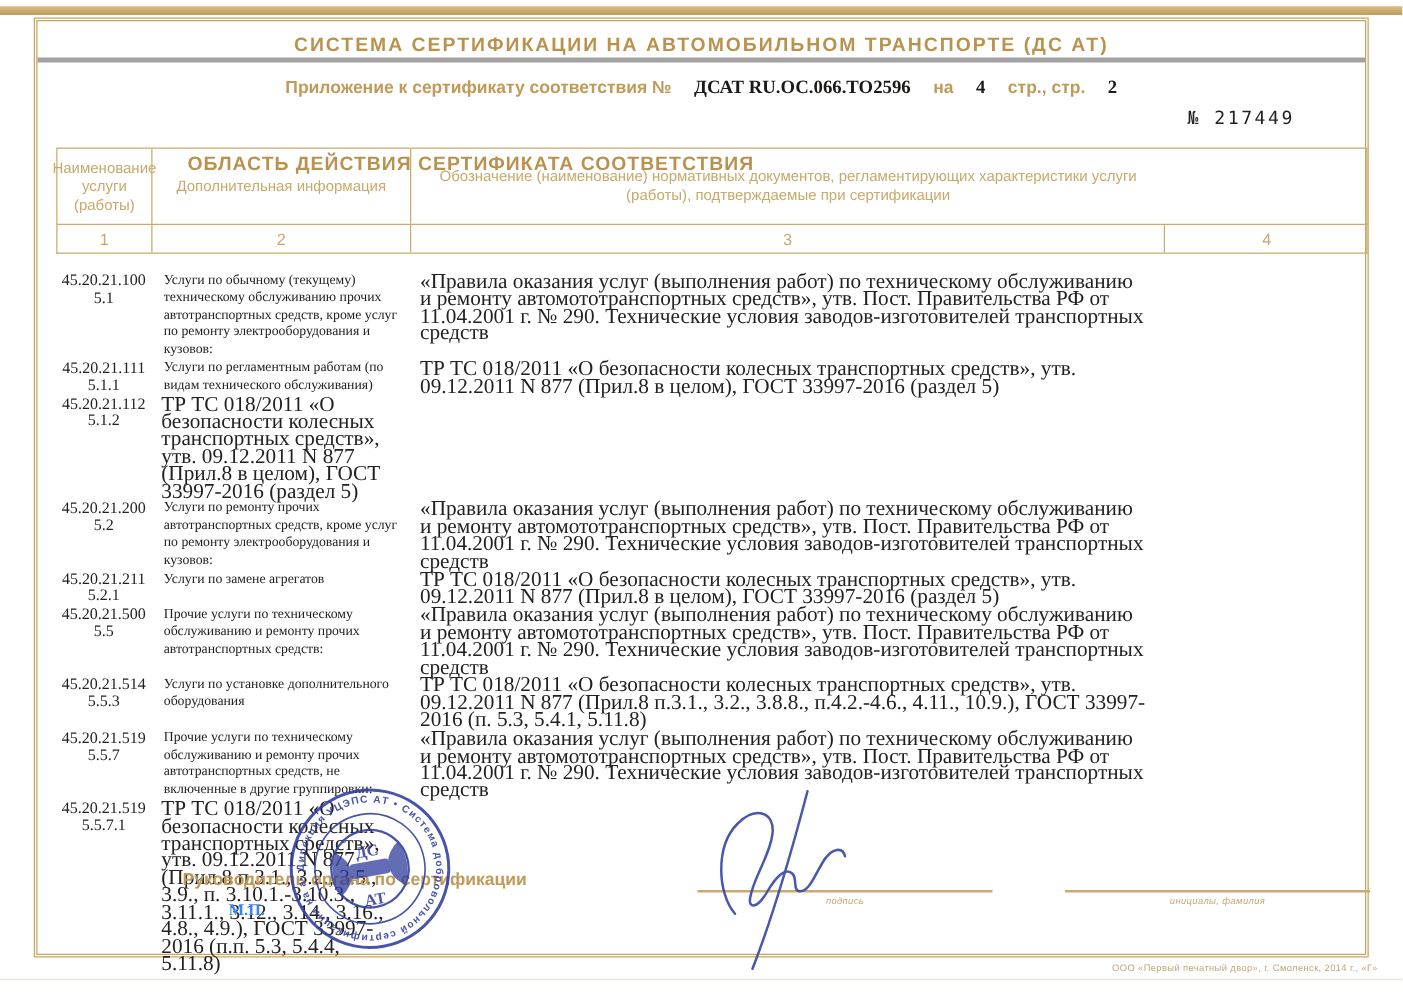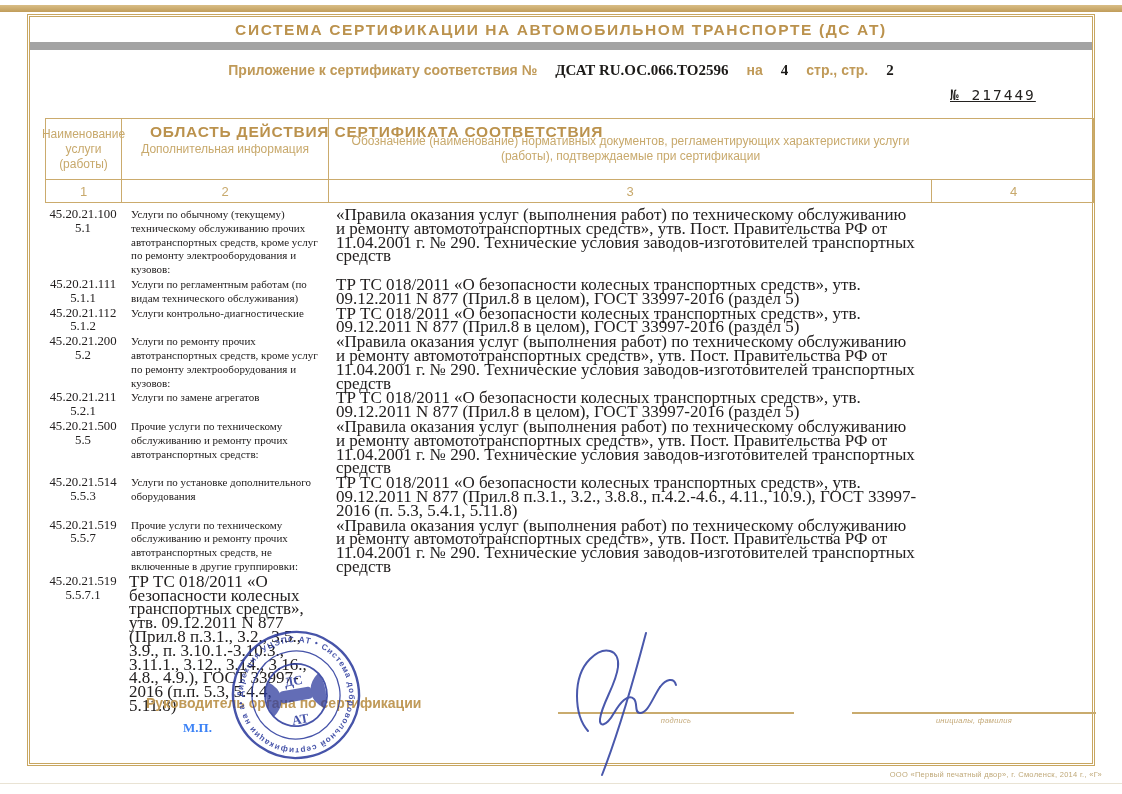--- a/index.html
+++ b/index.html
@@ -15,22 +15,22 @@
     position:absolute; left:0; top:5px; width:1122px; height:7px;
     background:linear-gradient(#d9bd86,#c09d5a);
   }
   .frame {
     position:absolute; left:27px; top:14px; width:1068px; height:752px;
     border:3px double #c8a660;
   }
   
   .banner {
     position:absolute; left:0; top:0; width:100%; height:33px;
-    border-bottom:8px solid #a3a3a3;
-    display:flex; align-items:center; justify-content:center;
+    border-bottom:4px solid #a3a3a3;
+    display:flex; align-items:flex-end; justify-content:center;
   }
   .banner-title {
     font-family:"Liberation Sans", sans-serif;
     font-weight:700; font-size:15.5px; letter-spacing:1.6px;
     color:#bb924d; text-transform:uppercase; white-space:nowrap;
   }
   
   .appendix-line {
     position:absolute; left:0; top:44px; width:100%;
     text-align:center; white-space:nowrap;
@@ -48,21 +48,21 @@
   .scope-title {
     position:absolute; left:120px; top:70px; width:760px;
     text-align:left;
     font-family:"Liberation Sans", sans-serif;
     font-weight:700; font-size:15.5px; letter-spacing:0.8px;
     color:#bb924d; white-space:nowrap;margin-top:36px;
   }
   .form-number {
     position:absolute; left:920px; top:70px;
     font-family:"DejaVu Sans Mono", monospace;
-    font-size:14.5px; letter-spacing:2px; color:#242220; white-space:nowrap;text-decoration:underline;
+    font-size:14.5px; letter-spacing:2px; color:#242220; white-space:nowrap;
   }
   
   .table-wrap { position:absolute; left:15px; top:101px; width:1049px; }
   .thead {
     display:grid; grid-template-columns:76px 207px 603px 163px;
     border:1.5px solid #cbab6d;
   }
   .th {
     border-right:1px solid #cbab6d;
     display:flex; align-items:center; justify-content:center;
@@ -72,21 +72,21 @@
     min-height:60px; padding:4px 10px;
   }
   .th:last-child { border-right:none; }
   .tnum {
     border-bottom:1px solid #cbab6d;
   }
   .thead .num {
     min-height:22px; padding:2px 4px; font-size:13px;
   }
   
-  .tbody { margin-top:5px; }
+  .tbody { margin-top:15px; }
   .t-row {
     display:grid; grid-template-columns:76px 207px 603px 163px;
   }
   .c-code {
     text-align:center; font-size:12.8px; line-height:13.8px;
     padding:0 2px 1px 2px;
   }
   .c-code .sub { display:block; }
   .c-name {
     font-size:11px; line-height:13.8px; padding:0 10px 1px 10px;
@@ -197,21 +197,20 @@
         <div class="c-name">Услуги по регламентным работам (по видам технического обслуживания)</div>
         <div class="c-docs">ТР ТС 018/2011 «О безопасности колесных транспортных средств», утв. 09.12.2011 N 877 (Прил.8 в целом), ГОСТ 33997-2016 (раздел 5)</div>
         <div class="c-extra"></div>
       </div>
 
       <div class="t-row">
         <div class="c-code">
           <span>45.20.21.112</span>
           <span class="sub">5.1.2</span>
         </div>
-        <div class="c-name">Услуги контрольно-диагностические</div>
         <div class="c-docs">ТР ТС 018/2011 «О безопасности колесных транспортных средств», утв. 09.12.2011 N 877 (Прил.8 в целом), ГОСТ 33997-2016 (раздел 5)</div>
         <div class="c-extra"></div>
       </div>
 
       <div class="t-row">
         <div class="c-code">
           <span>45.20.21.200</span>
           <span class="sub">5.2</span>
         </div>
         <div class="c-name">Услуги по ремонту прочих автотранспортных средств, кроме услуг по ремонту электрооборудования и кузовов:</div>

